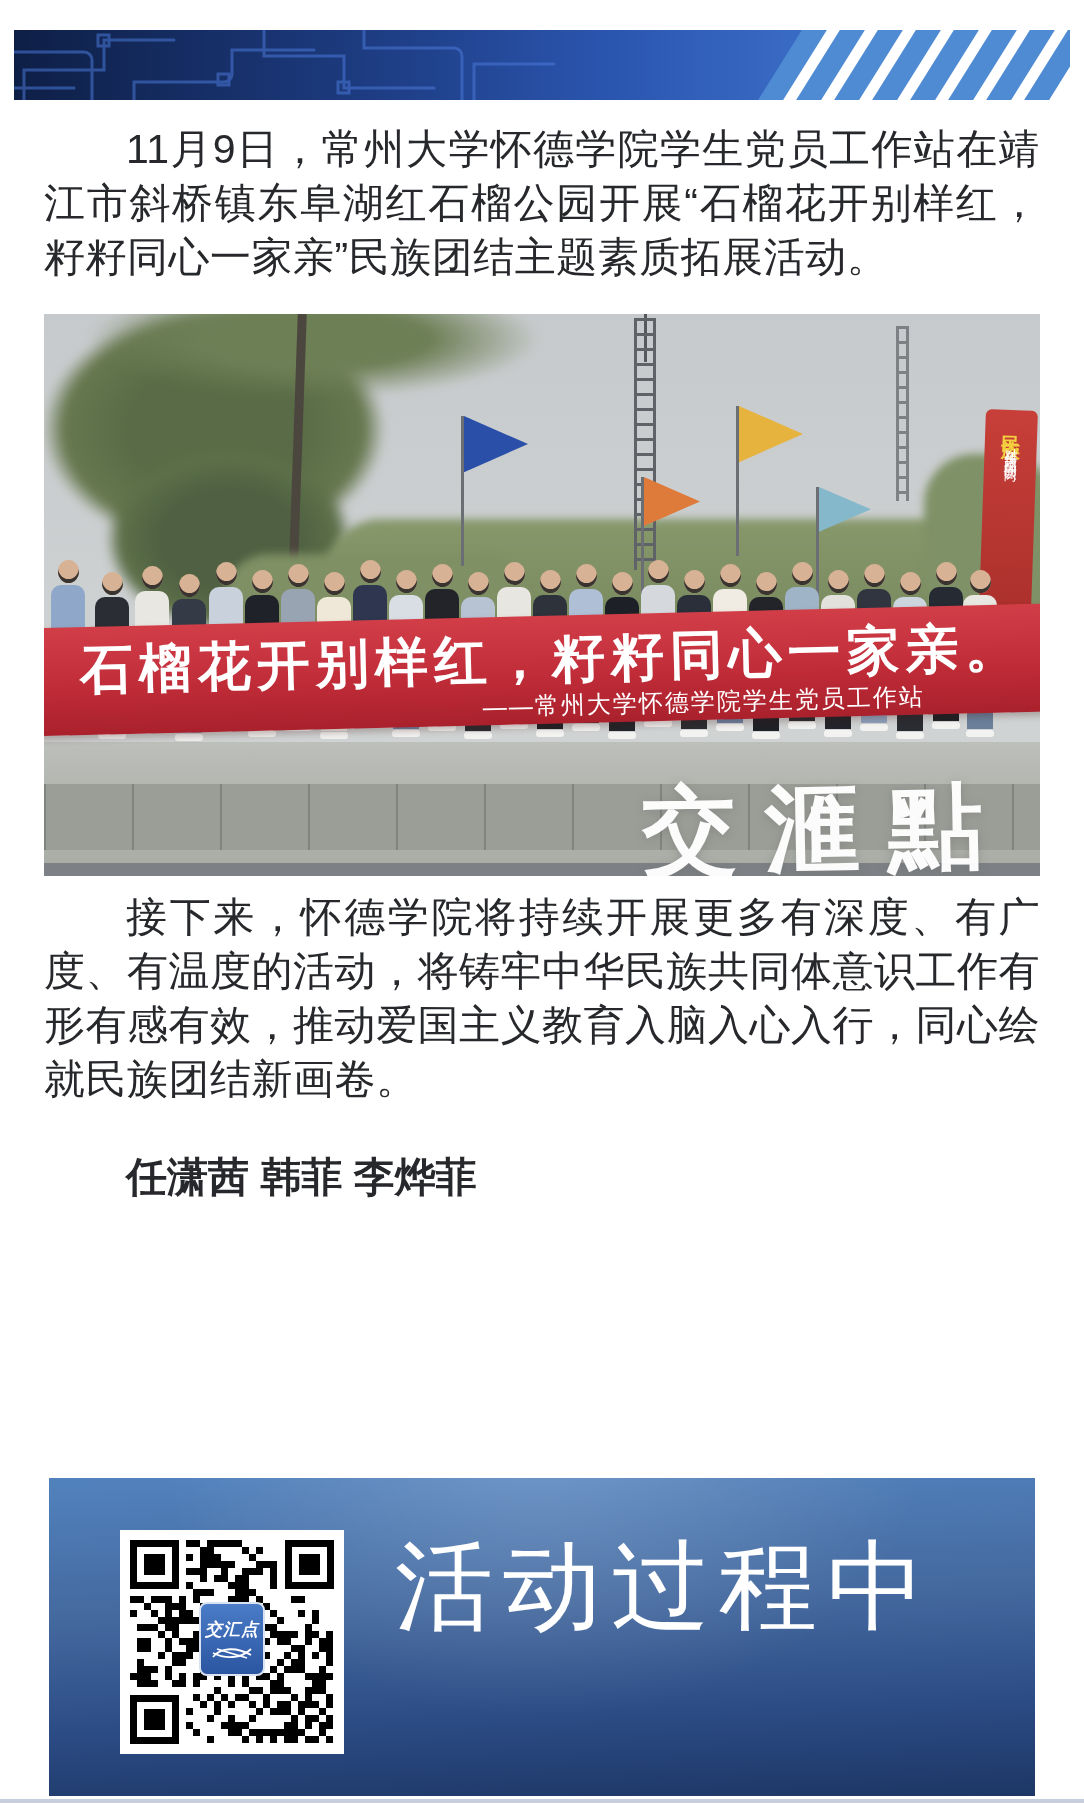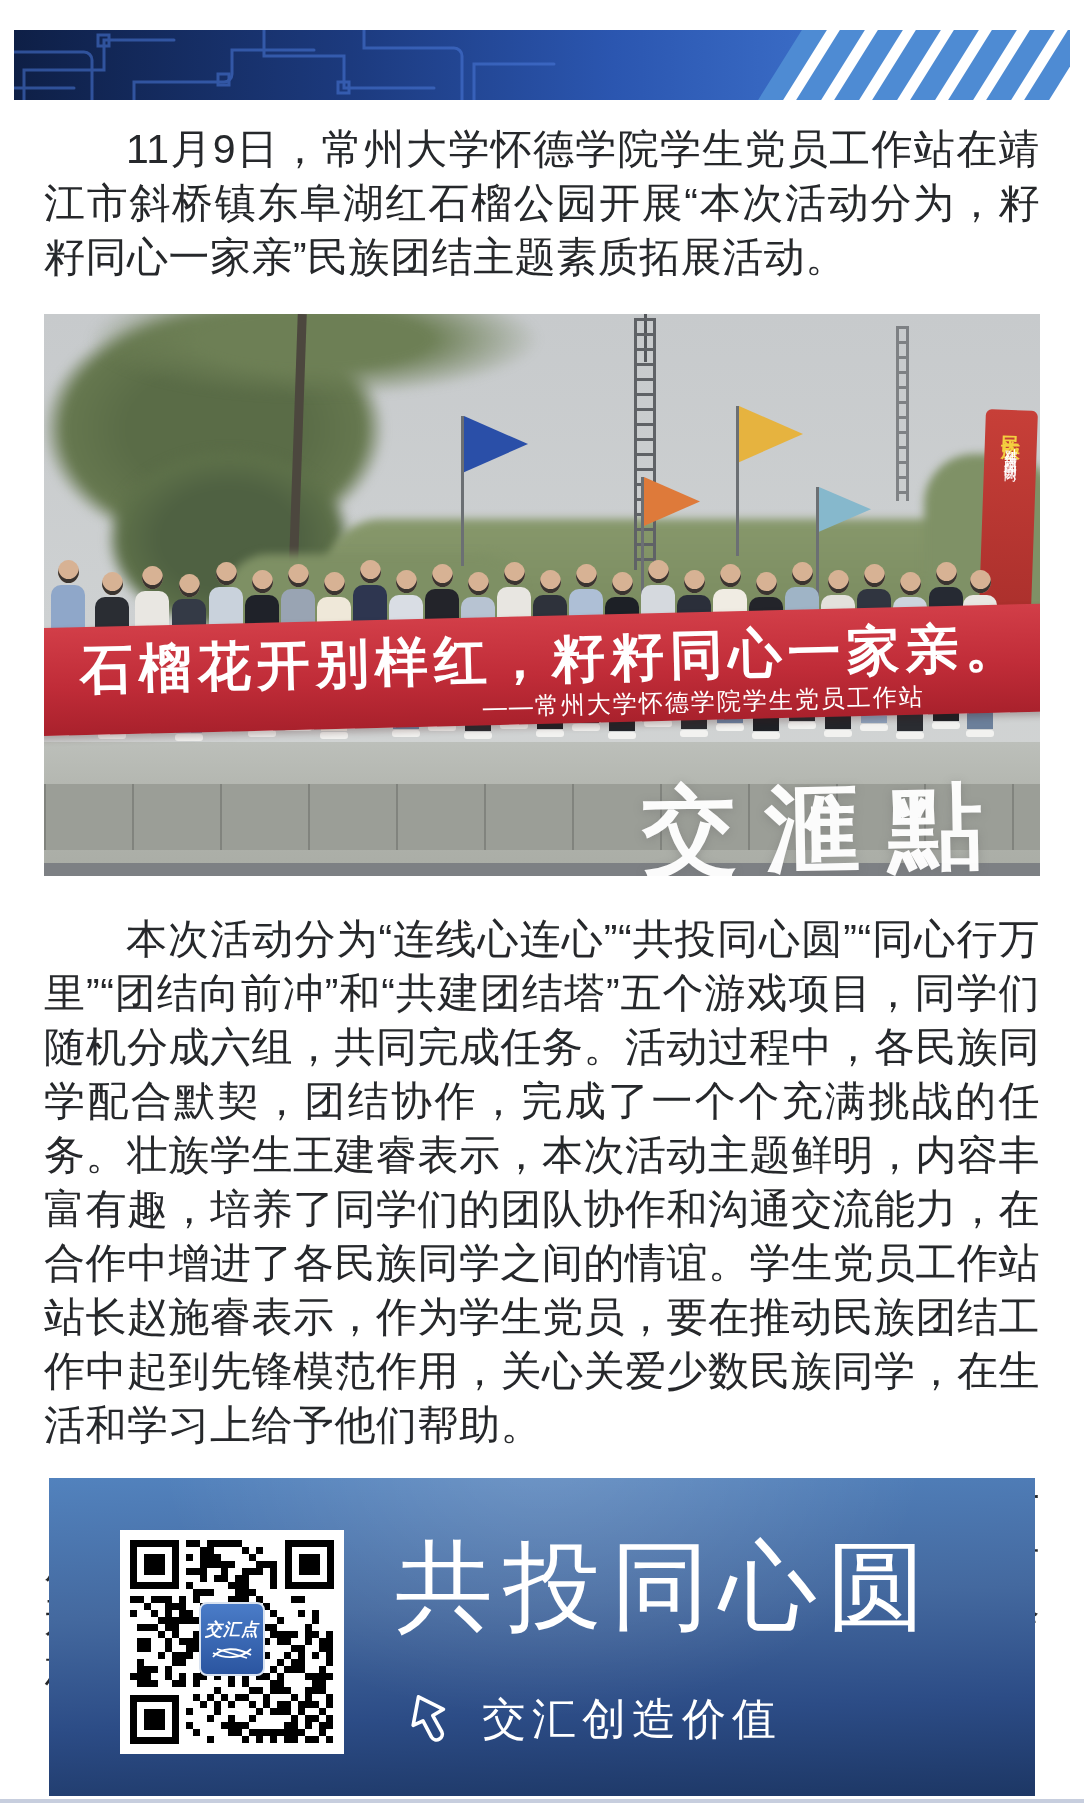--- a/index.html
+++ b/index.html
@@ -105,21 +105,21 @@
         <div class="stripe" style="left: 76px; background: rgb(78, 139, 211);"></div>
         <div class="stripe" style="left: 114px; background: rgb(78, 139, 211);"></div>
         <div class="stripe" style="left: 152px; background: rgb(78, 139, 211);"></div>
         <div class="stripe" style="left: 190px; background: rgb(78, 139, 211);"></div>
         <div class="stripe" style="left: 228px; background: rgb(78, 139, 211);"></div>
         <div class="stripe" style="left: 266px; background: rgb(78, 139, 211);"></div>
       </div>
   </div>
 
   <div class="article">
-    <p class="body">11月9日，常州大学怀德学院学生党员工作站在靖江市斜桥镇东阜湖红石榴公园开展“本次活动分为，籽籽同心一家亲”民族团结主题素质拓展活动。</p>
+    <p class="body">11月9日，常州大学怀德学院学生党员工作站在靖江市斜桥镇东阜湖红石榴公园开展“石榴花开别样红，籽籽同心一家亲”民族团结主题素质拓展活动。</p>
 
     <div class="photo">
       <div class="blob" style="left:-50px;top:-40px;width:440px;height:310px;background:radial-gradient(closest-side,#5a6c47 40%,#66784f 68%,transparent 78%);"></div>
       <div class="blob" style="left:30px;top:110px;width:310px;height:230px;background:radial-gradient(closest-side,#4f6142 45%,#5d7049 70%,transparent 80%);"></div>
       <div class="blob" style="left:-20px;top:-50px;width:580px;height:150px;background:radial-gradient(closest-side,#6d7f55 40%,transparent 78%);"></div>
       <div class="trunk" style="left:248px;top:0;width:9px;height:330px;transform:rotate(2deg);"></div>
       <div class="blob" style="left:280px;top:205px;width:730px;height:115px;border-radius:60px;background:linear-gradient(180deg,#87986b,#78895e);"></div>
       <div class="blob" style="left:180px;top:240px;width:300px;height:90px;border-radius:50px;background:#7e9064;"></div>
       <div class="blob" style="left:880px;top:140px;width:130px;height:170px;border-radius:50px;background:#7f9166;"></div>
 
@@ -314,21 +314,20 @@
         </div>
 
       <div class="red-banner">
         <div class="main">石榴花开别样红，籽籽同心一家亲。</div>
         <div class="attr">——常州大学怀德学院学生党员工作站</div>
       </div>
 
       <div class="watermark">交滙點</div>
     </div>
 
-    <p class="body" style="margin-top:36px;">本次活动分为“连线心连心”“共投同心圆”“同心行万里”“团结向前冲”和“共建团结塔”五个游戏项目，同学们随机分成六组，共同完成任务。活动过程中，各民族同学配合默契，团结协作，完成了一个个充满挑战的任务。壮族学生王建睿表示，本次活动主题鲜明，内容丰富有趣，培养了同学们的团队协作和沟通交流能力，在合作中增进了各民族同学之间的情谊。学生党员工作站站长赵施睿表示，作为学生党员，要在推动民族团结工作中起到先锋模范作用，关心关爱少数民族同学，在生活和学习上给予他们帮助。</p>
     <p class="body">接下来，怀德学院将持续开展更多有深度、有广度、有温度的活动，将铸牢中华民族共同体意识工作有形有感有效，推动爱国主义教育入脑入心入行，同心绘就民族团结新画卷。</p>
 
     <div class="byline">任潇茜 韩菲 李烨菲</div>
 
   </div>
 
   <div class="footer-banner">
     <div class="sheen"></div>
     <div class="qr">
       <div class="qr-grid">
@@ -643,23 +642,17 @@
         </div>
       <div class="qr-logo">
         <span class="ql-text">交汇点</span>
         <svg width="42" height="16" viewBox="0 0 42 16" fill="none" stroke="#ffffff" stroke-width="1.8">
           <path d="M2 12 C10 2, 26 2, 40 10"></path>
           <path d="M2 8 C14 14, 30 14, 40 4"></path>
           <path d="M6 4 L36 13"></path>
         </svg>
       </div>
     </div>
-    <div class="footer-title">共投同心圆</div>
-    <div class="slogan-row">
-      <svg width="50" height="58" viewBox="0 0 56 64" fill="none" stroke="#ffffff" stroke-width="4" stroke-linejoin="round" stroke-linecap="round">
-        <path d="M14 6 L42 20 L30 27 L40 45 a6.5 6.5 0 0 1 -11.4 6.2 L19 33 L8 38 Z"></path>
-      </svg>
-      <span class="slogan-text">交汇创造价值</span>
-    </div>
+    <div class="footer-title">活动过程中</div>
   </div>
 
   <div class="bottom-line"></div>
 </div>
 
 </body></html>

